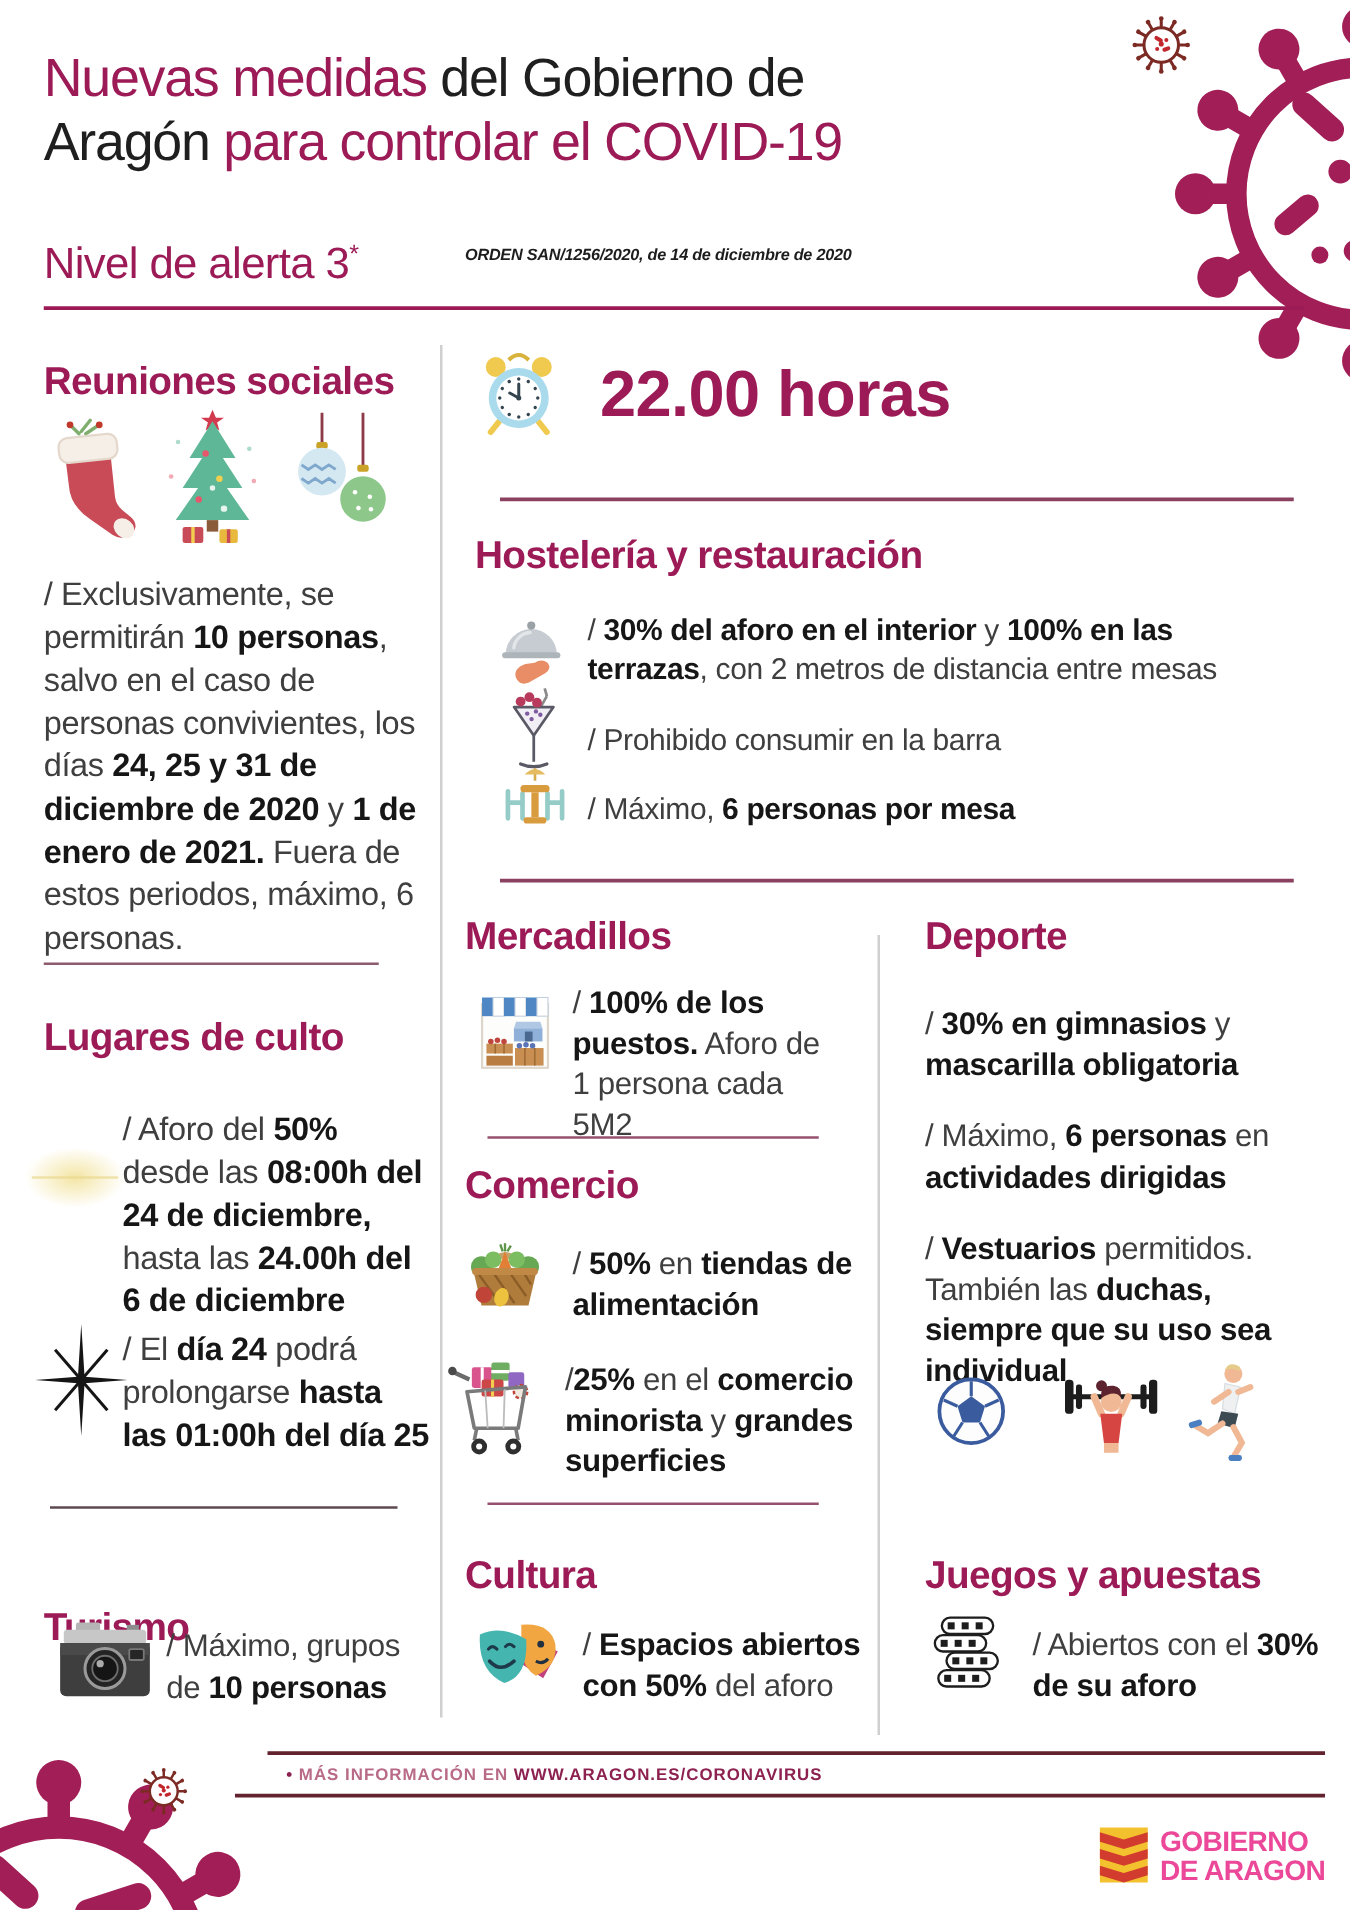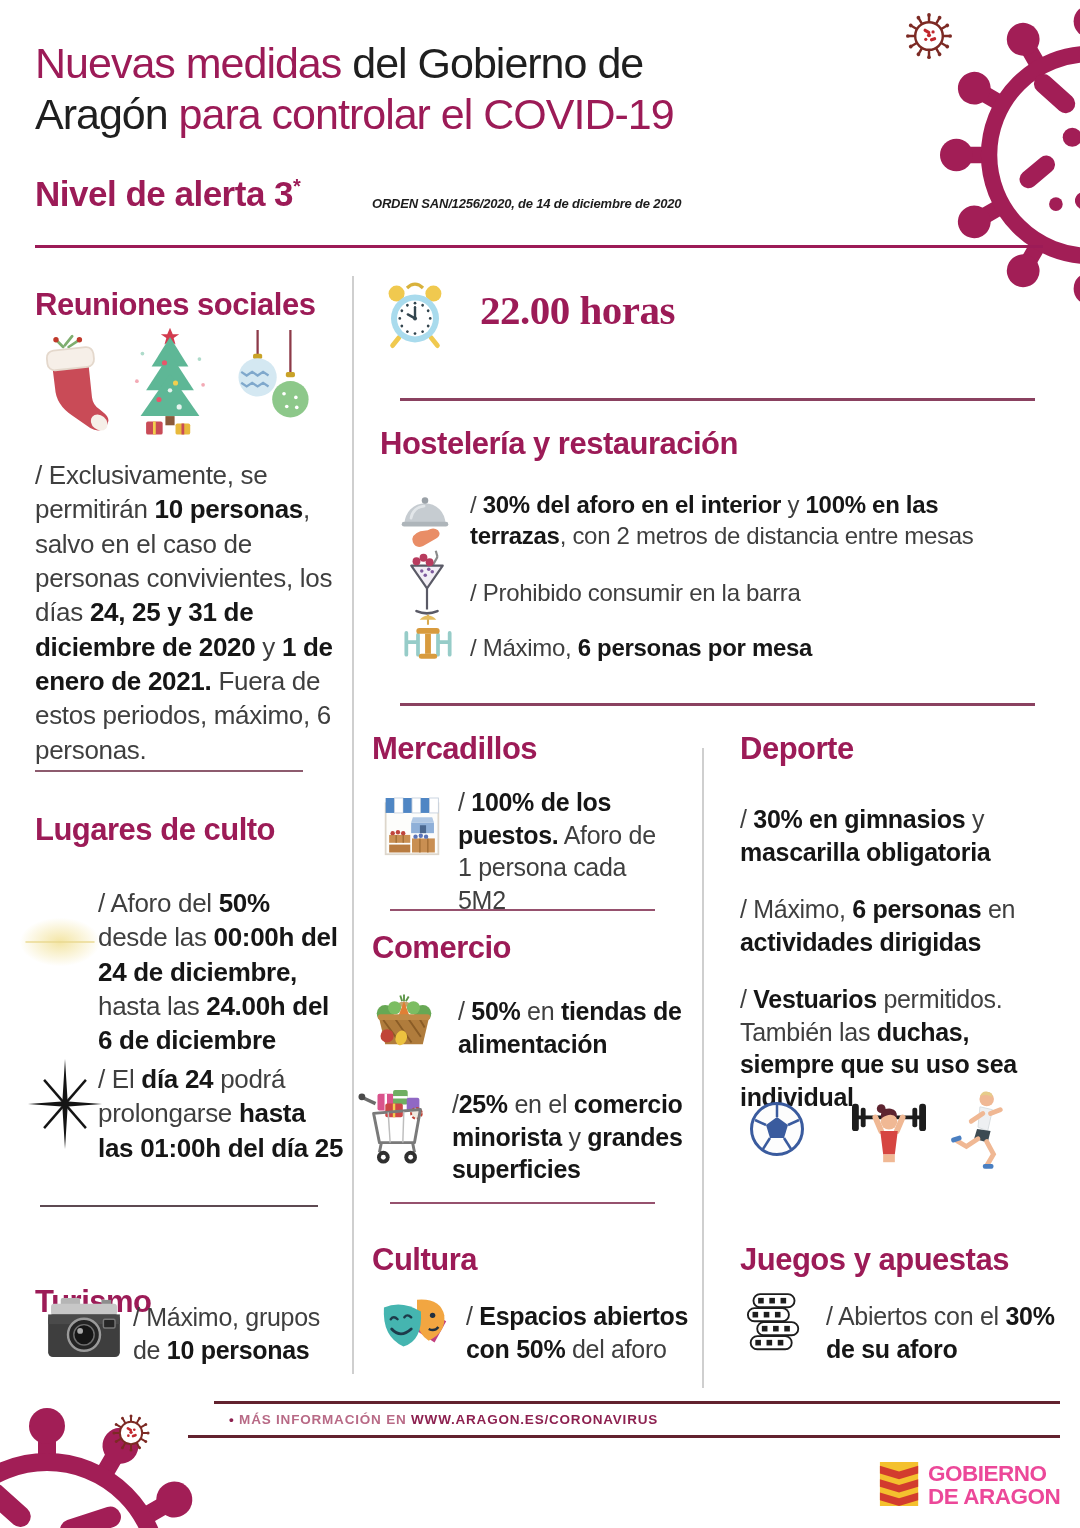--- a/index.html
+++ b/index.html
@@ -4,32 +4,32 @@
 <style>
   :root{ --accent:#9c1b57; --vmag:#a21e56; --txt:#3f3f3f; --bold:#161616; }
   html,body{margin:0;padding:0;background:#e9e9e9;}
   .page{position:relative;width:1080px;height:1528px;margin:0 auto;background:#ffffff;
         overflow:hidden;font-family:"Liberation Sans",sans-serif;color:var(--txt);}
   .abs{position:absolute;}
   b{font-weight:700;color:var(--bold);}
   .accent{color:var(--accent) !important;}
   .title{font-size:43px;line-height:1.18;letter-spacing:-1px;color:#1f1f1f;font-weight:400;}
   .title b{font-weight:400;}
-  .alert{font-size:35px;color:var(--accent);font-weight:700;letter-spacing:-0.5px;}
+  .alert{font-size:35px;color:var(--accent);font-weight:400;letter-spacing:-0.5px;margin-top:17px;}
   .alert sup{font-size:20px;}
   .order{font-size:13px;font-style:italic;font-weight:700;color:#1d1d1d;letter-spacing:-0.2px;}
   .sec-h{font-size:31px;font-weight:700;color:var(--accent);letter-spacing:-0.5px;}
   .body-t{font-size:26px;line-height:1.32;letter-spacing:-0.3px;}
   .body-m{font-size:24px;line-height:1.3;letter-spacing:-0.3px;}
   .body-s{font-size:25px;line-height:1.3;letter-spacing:-0.3px;}
   .hline{height:3px;background:var(--accent);}
   .thinline{height:2px;}
   .vline{width:2px;background:#cfcfcf;}
   .closure-pre{font-size:27px;font-weight:700;color:#1d1d1d;letter-spacing:-0.3px;}
-  .closure-time{font-size:41px;font-weight:700;color:var(--accent);letter-spacing:-0.5px;font-family:Liberation Serif, serif;}
+  .closure-time{font-size:52px;font-weight:700;color:var(--accent);letter-spacing:-0.5px;}
   .closure-post{font-size:24px;font-weight:700;color:#1d1d1d;letter-spacing:-0.3px;margin-left:12px;}
   .foot-line{height:3px;background:#62222e;}
   .foot-info{font-size:13.5px;letter-spacing:0.8px;font-weight:700;}
   .foot-plain{color:#b86a86;}
   .foot-bold{color:#8d2150;}
   .logo-txt{font-size:22.5px;font-weight:700;color:#ec4899;line-height:1.0;letter-spacing:-0.5px;}
   svg.ic{position:absolute;overflow:visible;}
 </style>
 </head>
 <body>
@@ -406,21 +406,21 @@
   <svg class="ic" style="left:232px;top:330px;width:84px;height:102px" viewBox="0 0 92 112">
       <use href="#sym-ornaments"></use>
     </svg>
   <div class="abs body-t" style="left:35px;top:458px;width:298px;"><span>/ Exclusivamente, se permitirán </span><b>10 personas</b><span>, salvo en el caso de personas convivientes, los días </span><b>24, 25 y 31 de diciembre de 2020</b><span> y </span><b>1 de enero de 2021.</b><span> Fuera de estos periodos, máximo, 6 personas.</span></div>
   <div class="abs thinline" style="left:35px;top:770px;width:268px;background:#8d5b6e;"></div>
 
   <div class="abs sec-h" style="left:35px;top:812px;">Lugares de culto</div>
   <svg class="ic" style="left:18px;top:912px;width:84px;height:60px" viewBox="0 0 90 64">
       <use href="#sym-glow"></use>
     </svg>
-  <div class="abs body-t" style="left:98px;top:886px;width:242px;"><span>/ Aforo del </span><b>50%</b><span>  desde las </span><b>00:00h del 24 de diciembre,</b><span> hasta las </span><b>24.00h del 6 de diciembre</b></div>
+  <div class="abs body-t" style="left:98px;top:886px;width:242px;"><span>/ Aforo del </span><b>50%</b><span>  desde las </span><b>08:00h del 24 de diciembre,</b><span> hasta las </span><b>24.00h del 6 de diciembre</b></div>
   <svg class="ic" style="left:28px;top:1058px;width:74px;height:92px" viewBox="0 0 92 112">
       <use href="#sym-star8"></use>
     </svg>
   <div class="abs body-t" style="left:98px;top:1062px;width:248px;"><span>/ El </span><b>día 24</b><span> podrá prolongarse </span><b>hasta las 01:00h del día 25</b></div>
   <div class="abs thinline" style="left:40px;top:1205px;width:278px;background:#5d4a52;"></div>
 
   <div class="abs sec-h" style="left:35px;top:1284px;">Turismo</div>
   <svg class="ic" style="left:45px;top:1296px;width:78px;height:64px" viewBox="0 0 80 66">
       <use href="#sym-camera"></use>
     </svg>

